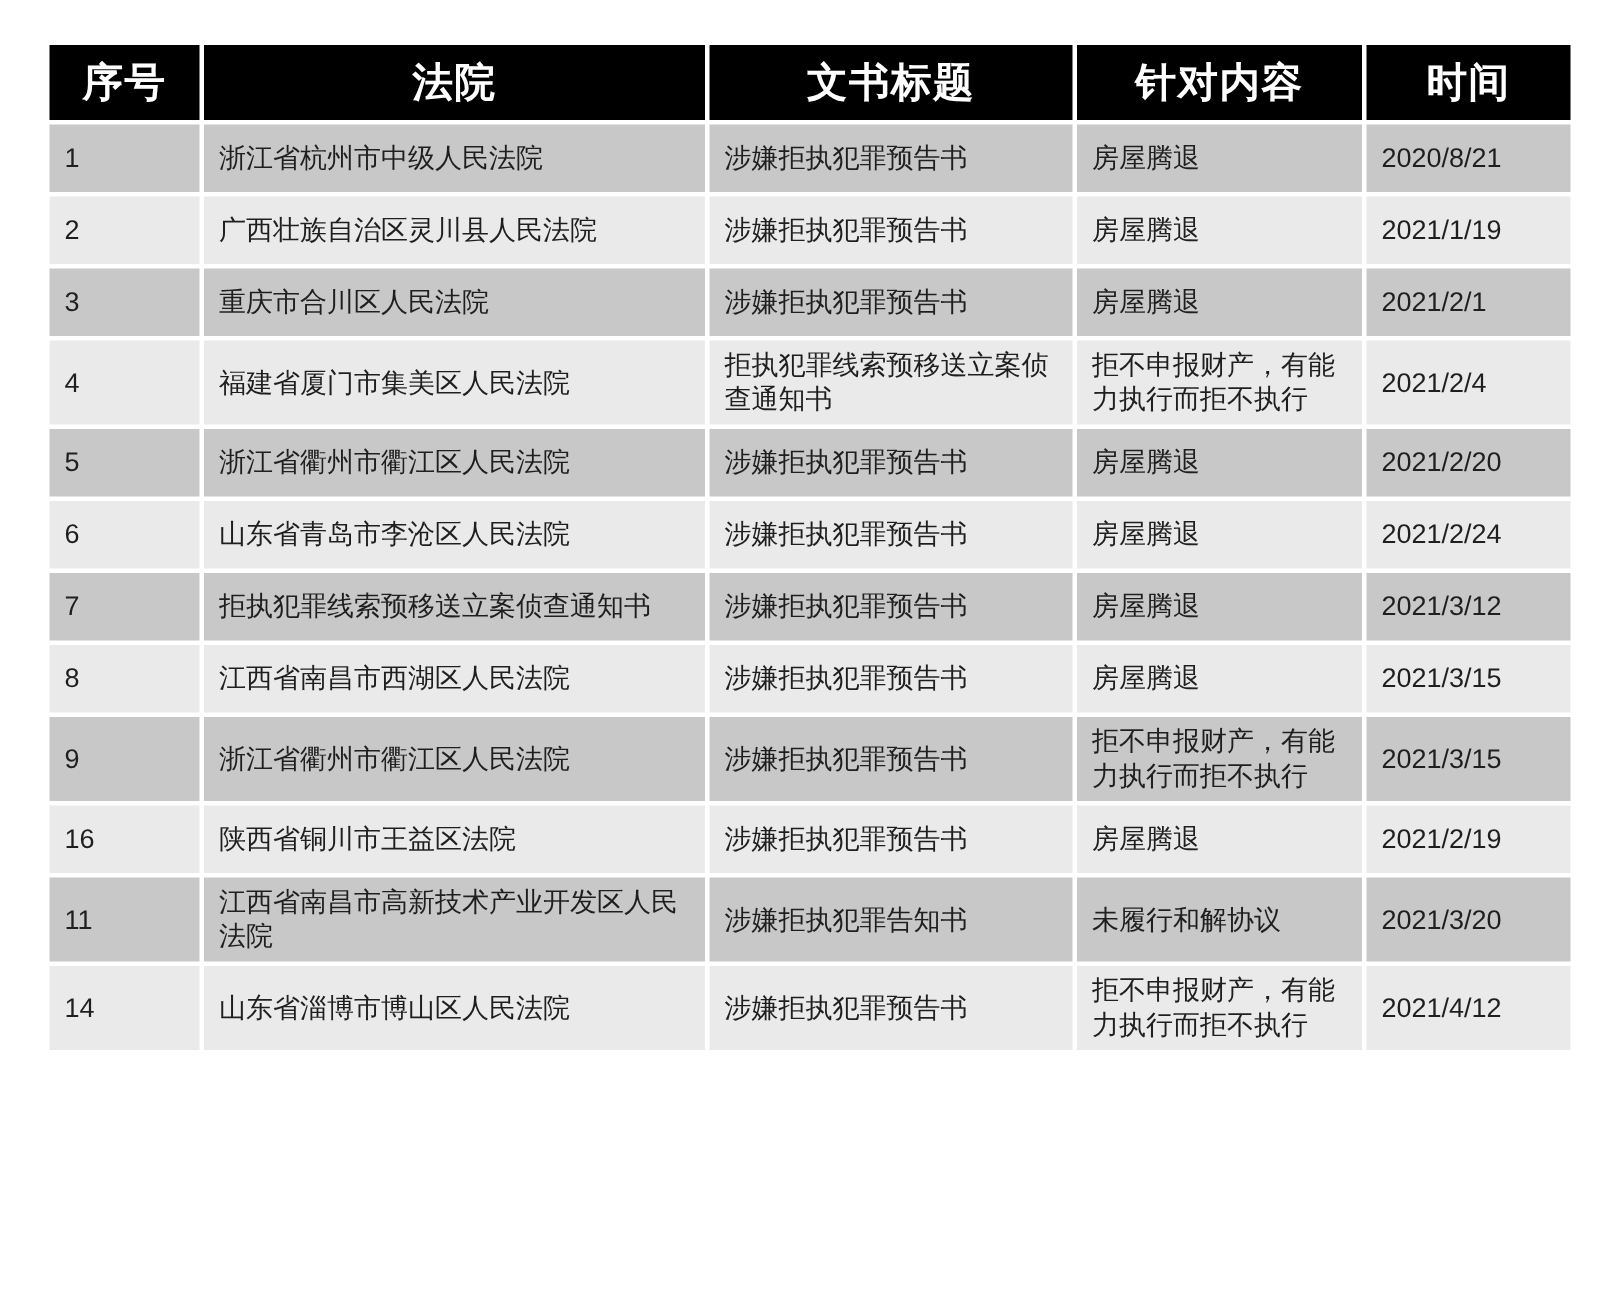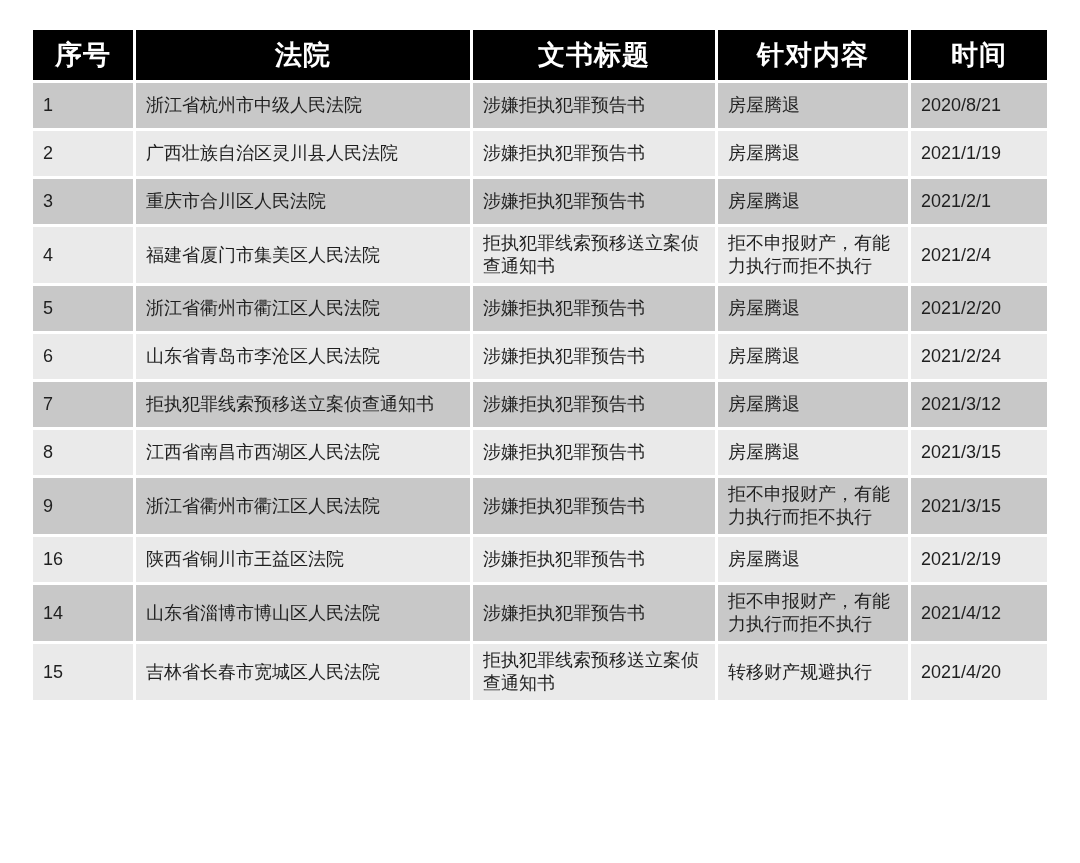--- a/index.html
+++ b/index.html
@@ -143,29 +143,29 @@
     <td class="cell-date">2021/3/15</td>
   </tr>
           <tr>
     <td class="cell-index">16</td>
     <td class="cell-court">陕西省铜川市王益区法院</td>
     <td class="cell-title">涉嫌拒执犯罪预告书</td>
     <td class="cell-target">房屋腾退</td>
     <td class="cell-date">2021/2/19</td>
   </tr>
           <tr>
+    <td class="cell-index">11</td>
+    <td class="cell-court">江西省南昌市高新技术产业开发区人民法院</td>
+    <td class="cell-title">涉嫌拒执犯罪告知书</td>
+    <td class="cell-target">未履行和解协议</td>
+    <td class="cell-date">2021/3/20</td>
+  </tr>
+          <tr>
     <td class="cell-index">14</td>
     <td class="cell-court">山东省淄博市博山区人民法院</td>
     <td class="cell-title">涉嫌拒执犯罪预告书</td>
     <td class="cell-target">拒不申报财产，有能力执行而拒不执行</td>
     <td class="cell-date">2021/4/12</td>
-  </tr>
-          <tr>
-    <td class="cell-index">15</td>
-    <td class="cell-court">吉林省长春市宽城区人民法院</td>
-    <td class="cell-title">拒执犯罪线索预移送立案侦查通知书</td>
-    <td class="cell-target">转移财产规避执行</td>
-    <td class="cell-date">2021/4/20</td>
   </tr>
         </tbody>
     </table>
   </div>
 </div>
 
 </body></html>

